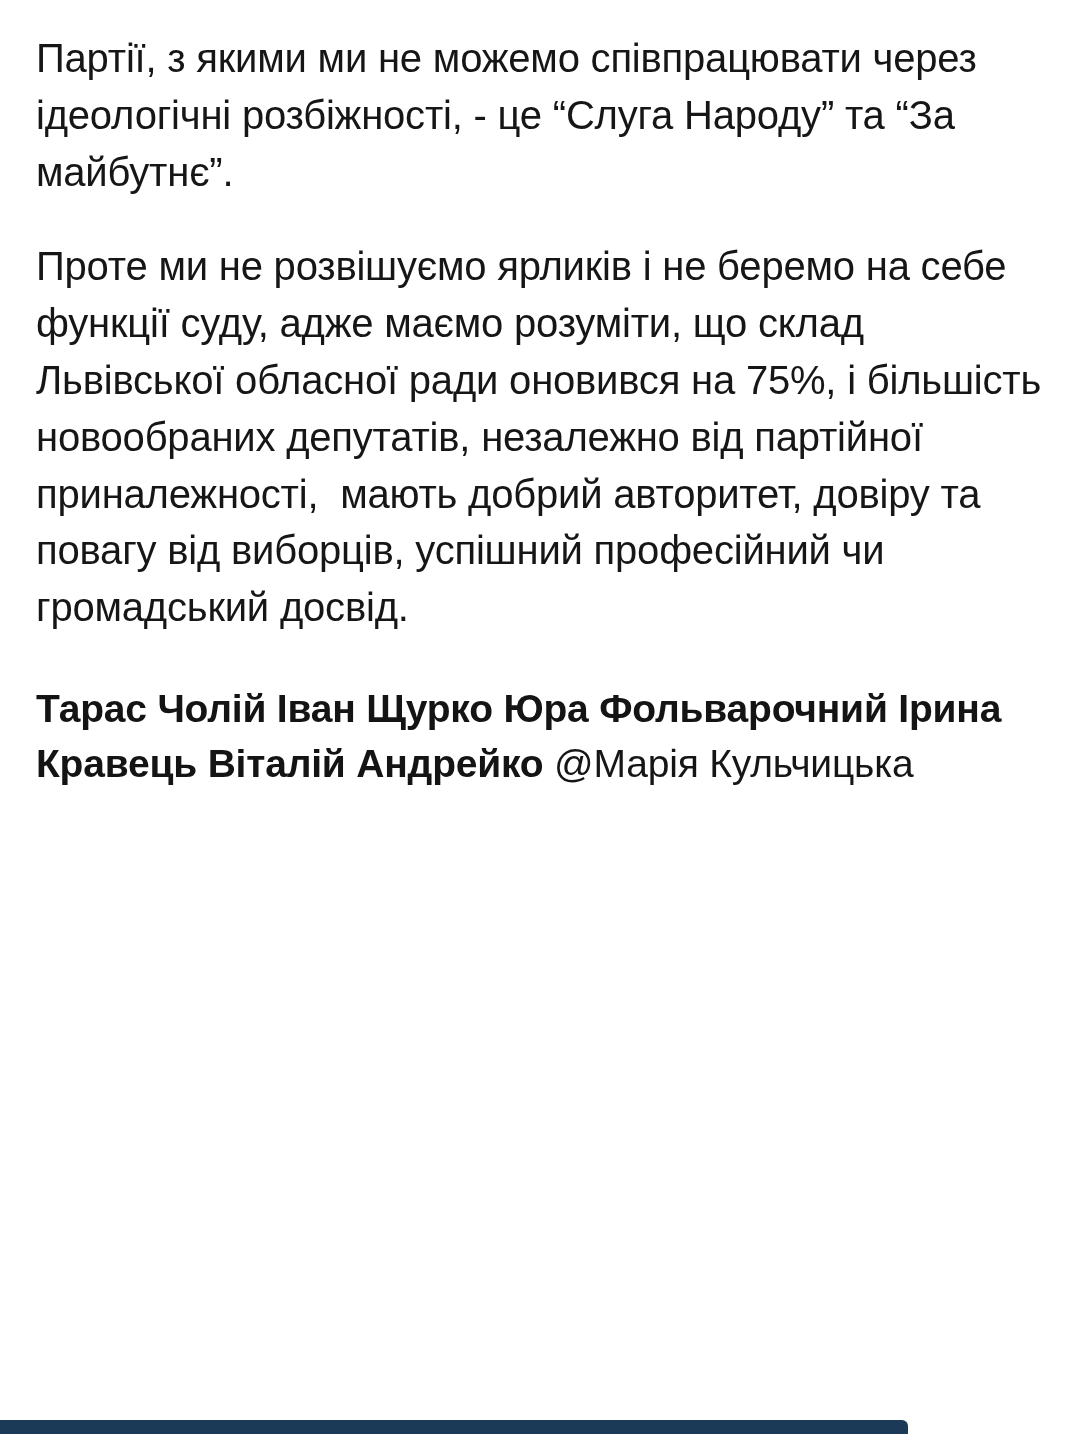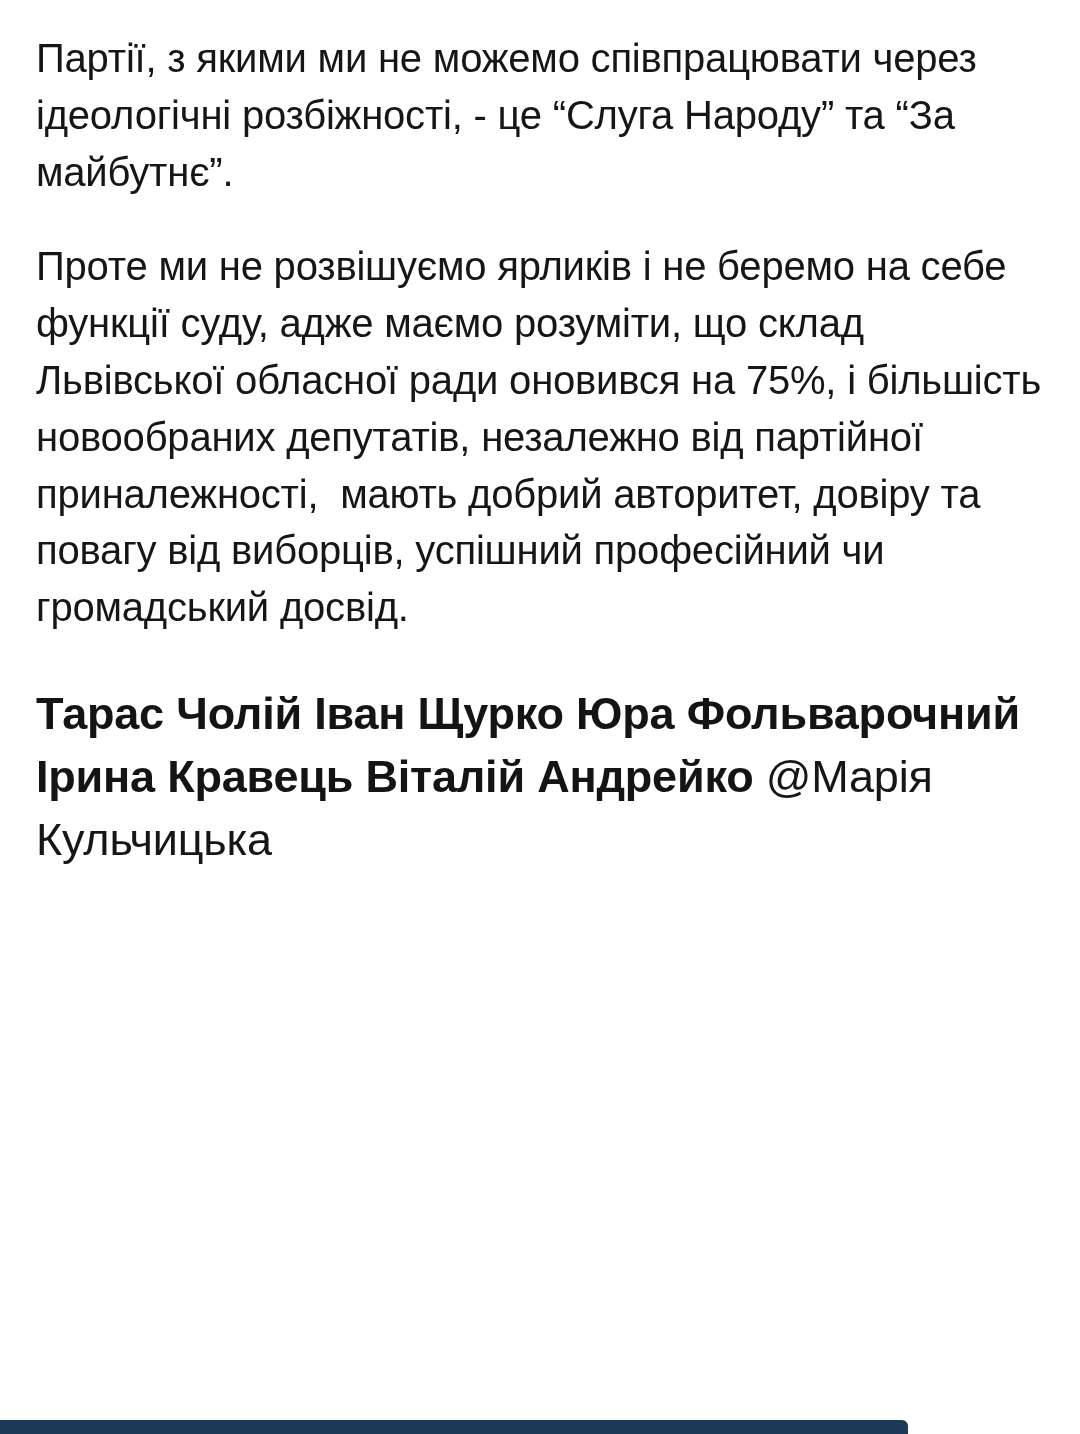--- a/index.html
+++ b/index.html
@@ -32,21 +32,21 @@
     color: #161616;
   }
   .para {
     margin: 0 0 38px 0;
     white-space: pre-wrap;
   }
   .para:last-child {
     margin-bottom: 0;
   }
   .signature {
-    font-size: 45px;
+    font-size: 39px;
     line-height: 1.4;
     margin-top: 46px;
   }
   .sig-names {
     font-weight: bold;
     color: #141414;
   }
   .sig-mention {
     font-weight: normal;
     color: #161616;

